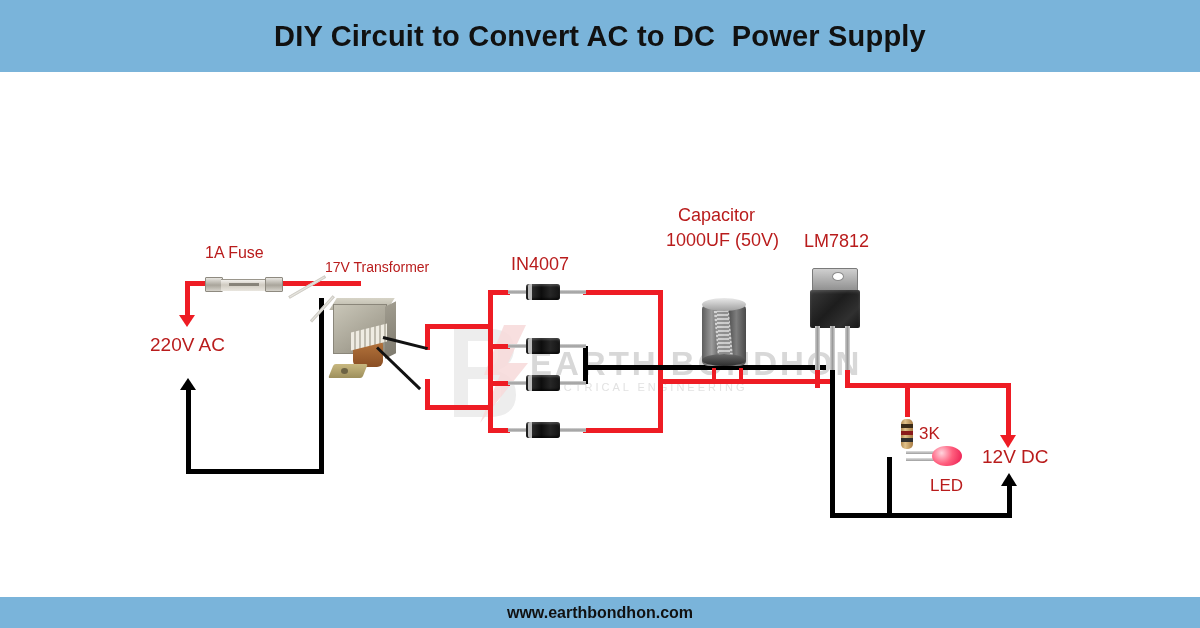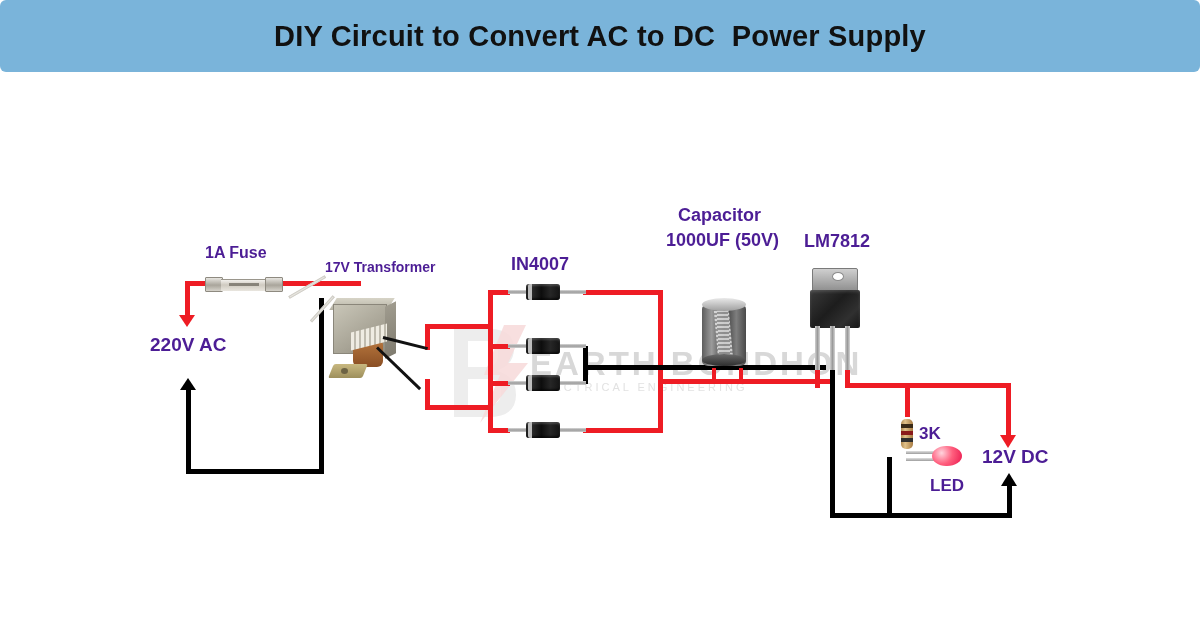--- a/index.html
+++ b/index.html
@@ -1,20 +1,20 @@
 <!DOCTYPE html>
 <html><head>
 <meta charset="utf-8">
 <style>
   html,body{margin:0;padding:0;background:#ffffff;}
   body{width:1200px;height:628px;overflow:hidden;font-family:"Liberation Sans",sans-serif;}
   #page{position:relative;width:1200px;height:628px;background:#ffffff;}
 
   .band{position:absolute;left:0;width:1200px;background:#7ab4da;display:flex;align-items:center;justify-content:center;}
-  #header-band{top:0;height:72px;border-radius:6px;}
+  #header-band{top:0;height:72px;}
   #footer-band{top:597px;height:31px;}
 
   #page-title{font-size:29px;font-weight:bold;color:#111111;letter-spacing:.2px;white-space:pre;}
   #footer-url{font-size:16px;font-weight:bold;color:#111111;}
 
   #canvas{position:absolute;left:0;top:72px;width:1200px;height:525px;background:#ffffff;}
 
   
   #watermark{position:absolute;left:430px;top:243px;width:400px;height:110px;pointer-events:none;}
   #wm-text{position:absolute;left:100px;top:30px;font-size:33px;letter-spacing:3px;color:#d8d8d8;font-weight:bold;white-space:nowrap;}
@@ -22,21 +22,21 @@
   #wm-logo{position:absolute;left:14px;top:8px;width:90px;height:100px;}
 
   
   .w{position:absolute;}
   .red{background:#ee1c24;}
   .blk{background:#000000;}
   .h{height:5px;}
   .v{width:5px;}
 
   
-  .lbl{position:absolute;color:#4c1d95;font-weight:bold;white-space:nowrap;}
+  .lbl{position:absolute;color:#b91c1c;font-weight:normal;white-space:nowrap;}
 
   
   .diode{position:absolute;height:16px;}
   .diode .lead{position:absolute;top:6px;height:4px;background:linear-gradient(#d9d9d9,#9a9a9a,#cfcfcf);}
   .diode .body{position:absolute;top:0;width:34px;height:16px;border-radius:3px;
     background:linear-gradient(90deg,#1a1a1a 0%,#2d2d2d 16%,#0d0d0d 45%,#262626 72%,#141414 100%);
     box-shadow:inset 0 2px 2px rgba(255,255,255,.18), inset 0 -2px 2px rgba(0,0,0,.6);}
   .diode .band{position:absolute;top:0;left:2px;width:4px;height:16px;background:#bdbdbd;border-radius:2px 0 0 2px;}
 
   #fuse{position:absolute;left:205px;top:281px;width:78px;height:15px;}
@@ -240,14 +240,17 @@
     <div class="lbl" style="left:511px;top:182px;font-size:18px;">IN4007</div>
     <div class="lbl" style="left:678px;top:133px;font-size:18px;">Capacitor</div>
     <div class="lbl" style="left:666px;top:158px;font-size:18px;">1000UF (50V)</div>
     <div class="lbl" style="left:804px;top:159px;font-size:18px;">LM7812</div>
     <div class="lbl" style="left:919px;top:352px;font-size:17px;">3K</div>
     <div class="lbl" style="left:930px;top:404px;font-size:17px;">LED</div>
     <div class="lbl" style="left:982px;top:374px;font-size:19px;">12V DC</div>
 
   </div>
 
+  <div id="footer-band" class="band">
+    <div id="footer-url">www.earthbondhon.com</div>
+  </div>
 
 </div>
 
 </body></html>

